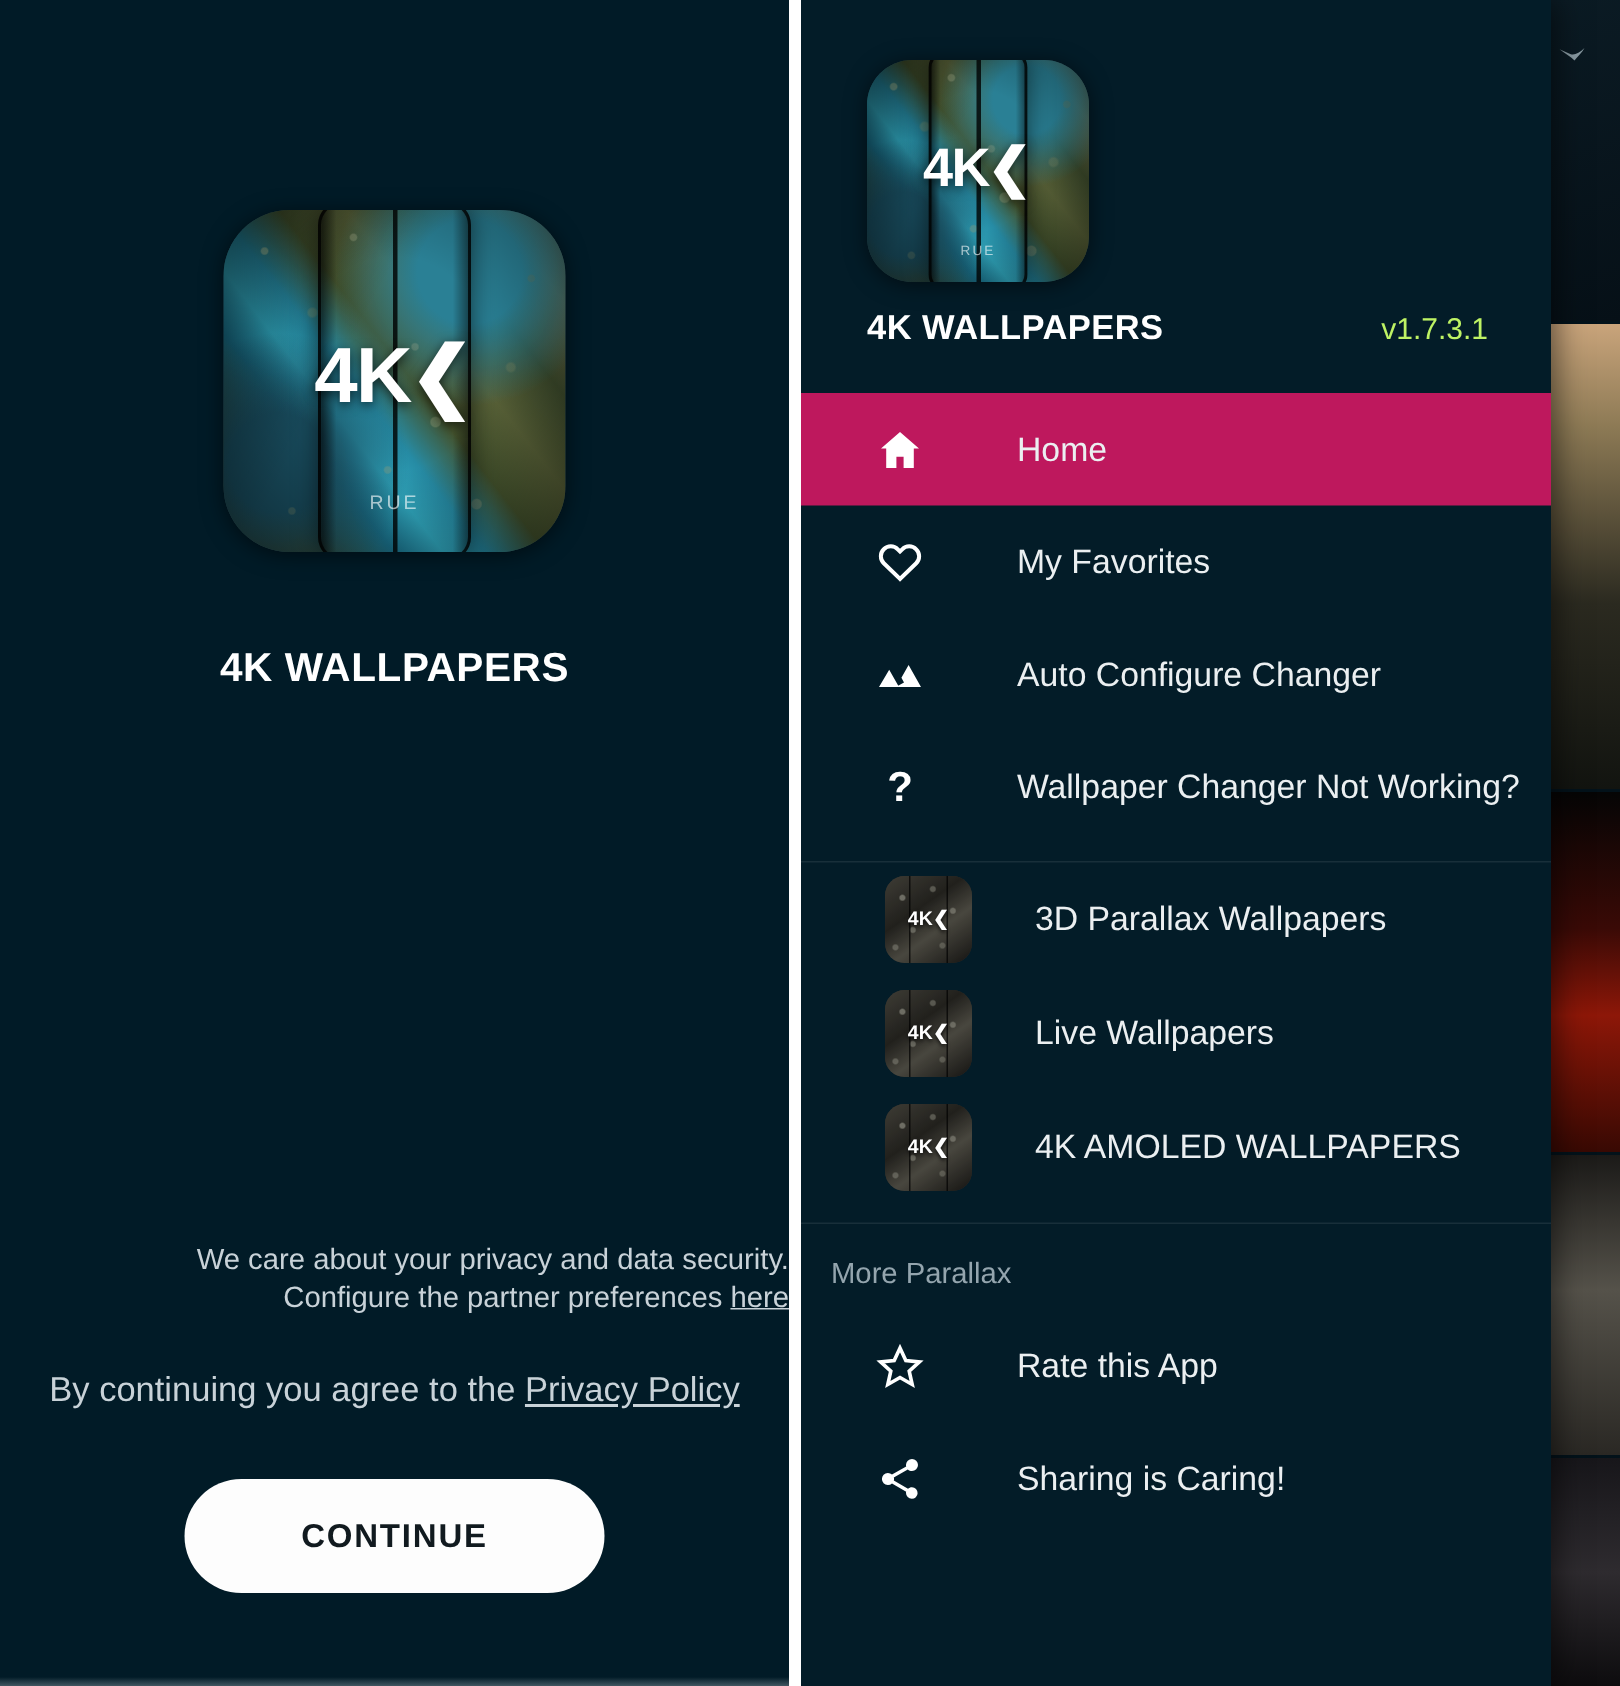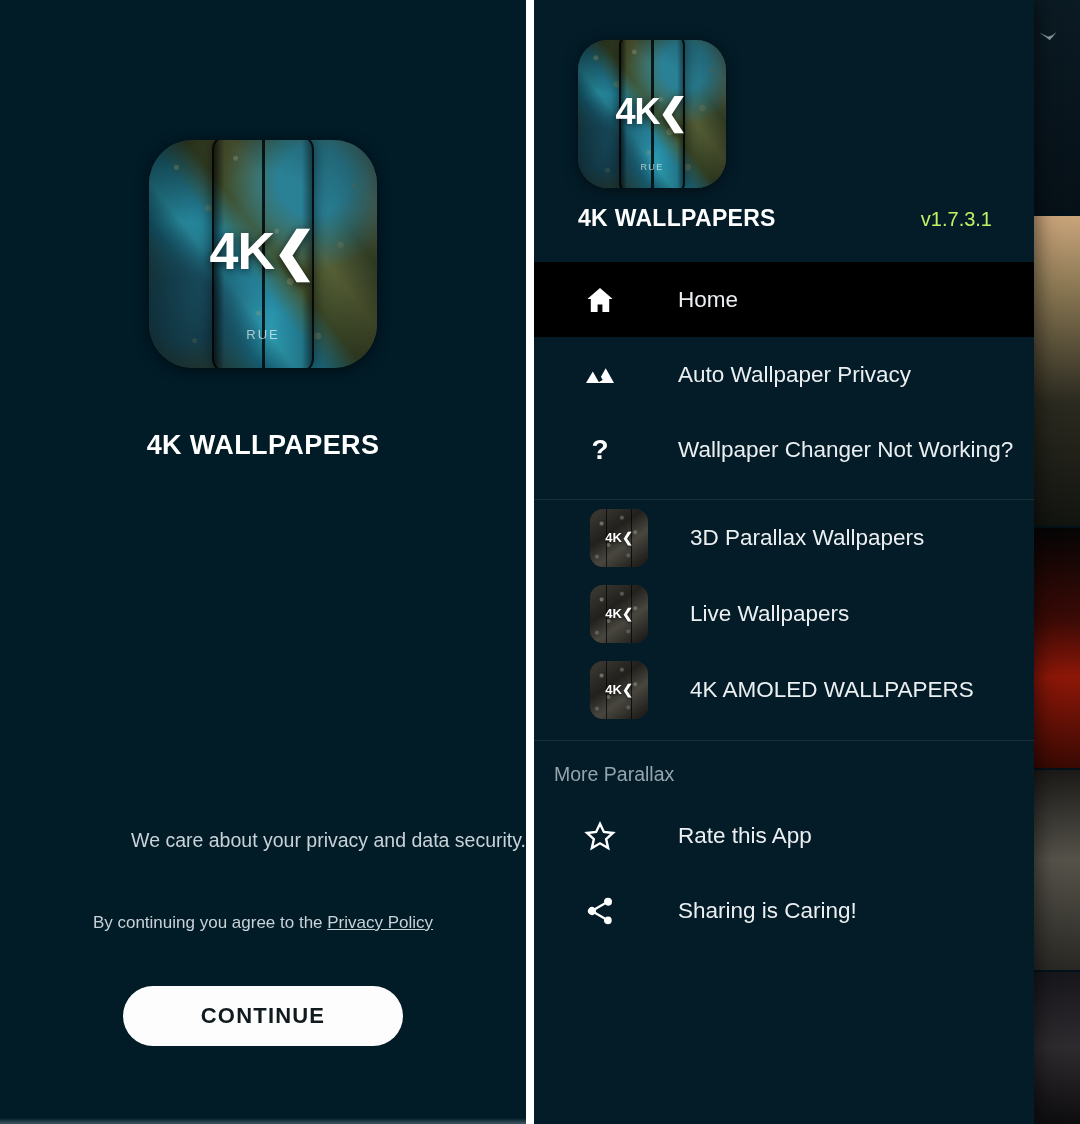--- a/index.html
+++ b/index.html
@@ -166,34 +166,34 @@
   .legal-block a.inline-link {
     color: #c8d2d8;
     text-decoration: underline;
   }
   .legal-second {
     position: absolute;
     left: 0; right: 0;
     top: 913px;
     text-align: center;
     color: #c8d2d8;
-    font-size: 17px;
+    font-size: 23px;
   }
   .legal-second a.inline-link {
     color: #c8d2d8;
     text-decoration: underline;
   }
 
   .continue-btn {
     position: absolute;
     left: 50%;
     transform: translateX(-50%);
     top: 986px;
     width: 280px;
-    height: 60px;
+    height: 76px;
     border-radius: 38px;
     background: #fdfdfd;
     color: #111a1f;
     font-size: 22px;
     font-weight: bold;
     letter-spacing: 1.2px;
     border: none;
     display: flex;
     align-items: center;
     justify-content: center;
@@ -284,21 +284,21 @@
 
   .nav-list { position: relative; }
   .nav-item {
     display: flex;
     align-items: center;
     height: 75px;
     padding-left: 44px;
     cursor: pointer;
   }
   .nav-item.active {
-    background: #000000;
+    background: #be185d;
   }
   .nav-icon {
     width: 44px;
     flex: 0 0 44px;
     display: flex;
     align-items: center;
     justify-content: center;
     color: #ffffff;
   }
   .nav-label {
@@ -395,20 +395,21 @@
         <div class="vignette"></div>
         <div class="icon-4k"><span>4K</span><span class="chev">❯</span></div>
         <div class="icon-sub">RUE</div>
       </div>
     </div>
 
     <div class="left-app-title">4K WALLPAPERS</div>
 
     <div class="legal-block">
       <span>We care about your privacy and data security.</span>
+      <span class="line2"><span>Configure the partner preferences </span><a class="inline-link" href="#">here</a></span>
     </div>
 
     <div class="legal-second">
       <span>By continuing you agree to the </span><a class="inline-link" href="#">Privacy Policy</a>
     </div>
 
     <button class="continue-btn">CONTINUE</button>
 
     <div class="bottom-nav-hint"></div>
   </div>
@@ -448,28 +449,36 @@
 
         <div class="nav-item active">
           <span class="nav-icon">
             <svg width="32" height="32" viewBox="0 0 24 24">
                 <path fill="currentColor" d="M12 3 2.5 11.2h2.6V21h5.1v-5.6h3.6V21h5.1v-9.8h2.6z"></path>
               </svg>
           </span>
           <span class="nav-label">Home</span>
         </div>
 
+        <div class="nav-item">
+          <span class="nav-icon">
+            <svg width="32" height="32" viewBox="0 0 24 24">
+                <path fill="none" stroke="currentColor" stroke-width="2" d="M12 20.2 3.9 12.4a4.9 4.9 0 0 1 0-7 4.9 4.9 0 0 1 7 0l1.1 1.1 1.1-1.1a4.9 4.9 0 0 1 7 0 4.9 4.9 0 0 1 0 7z"></path>
+              </svg>
+          </span>
+          <span class="nav-label">My Favorites</span>
+        </div>
 
         <div class="nav-item">
           <span class="nav-icon">
             <svg width="32" height="32" viewBox="0 0 24 24">
                 <path fill="currentColor" d="M1.5 18h10L6.6 9.4zm8.4 0h12.6l-6.2-11-3.6 6.4 1.3 2.3z"></path>
               </svg>
           </span>
-          <span class="nav-label">Auto Wallpaper Privacy</span>
+          <span class="nav-label">Auto Configure Changer</span>
         </div>
 
 
         <div class="nav-item">
           <span class="nav-icon">
             <svg width="32" height="32" viewBox="0 0 24 24">
                 <text x="12" y="19" text-anchor="middle" font-family="Liberation Sans, sans-serif" font-size="21" font-weight="bold" fill="currentColor">?</text>
               </svg>
           </span>
           <span class="nav-label">Wallpaper Changer Not Working?</span>

